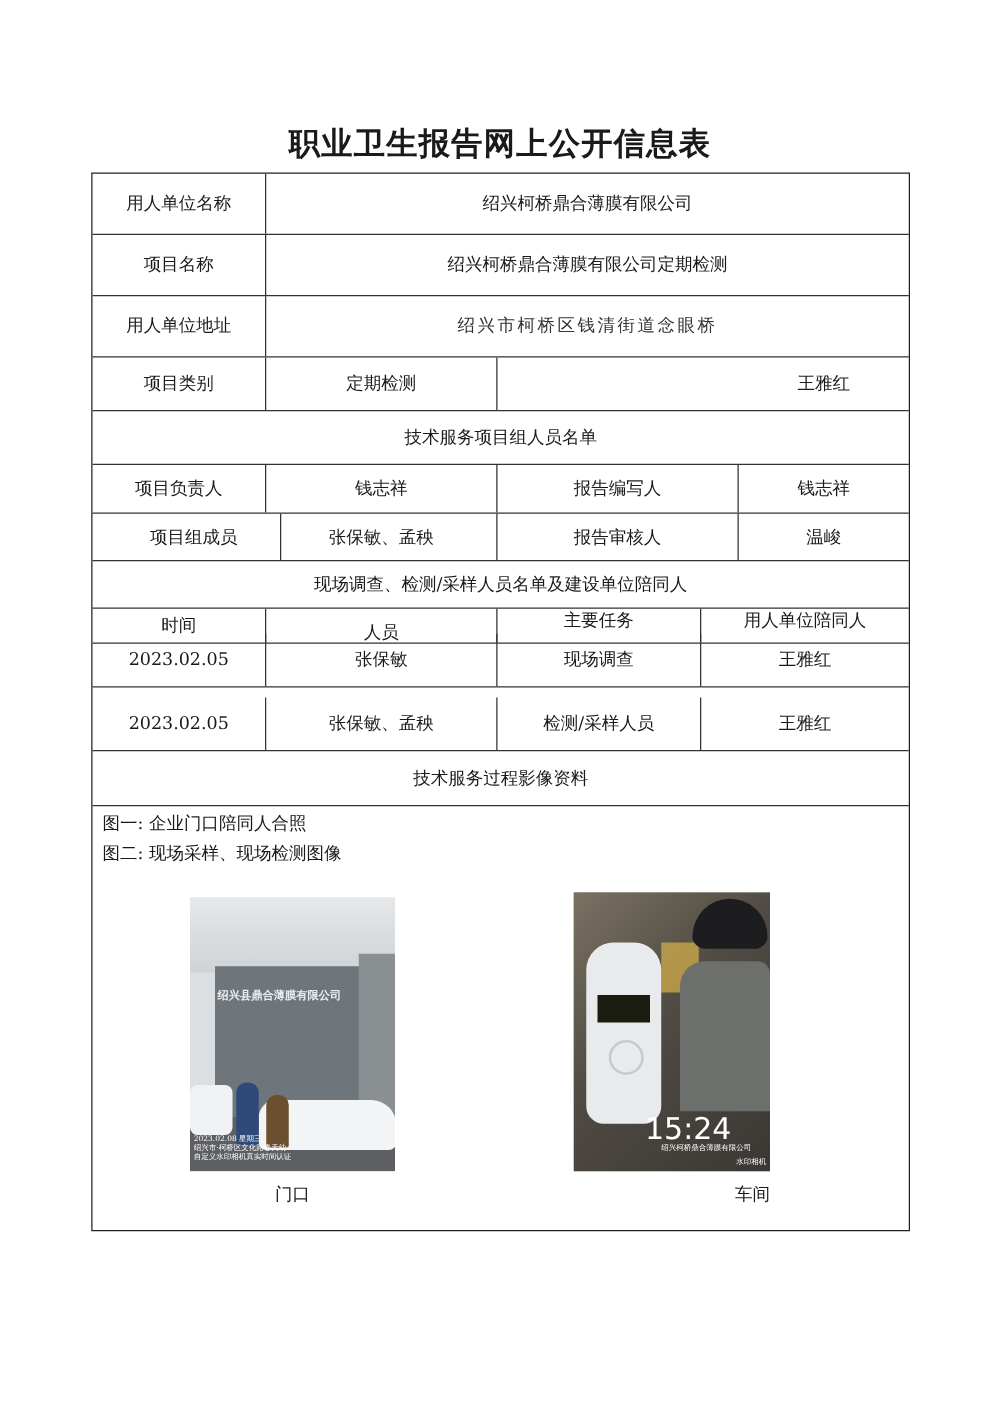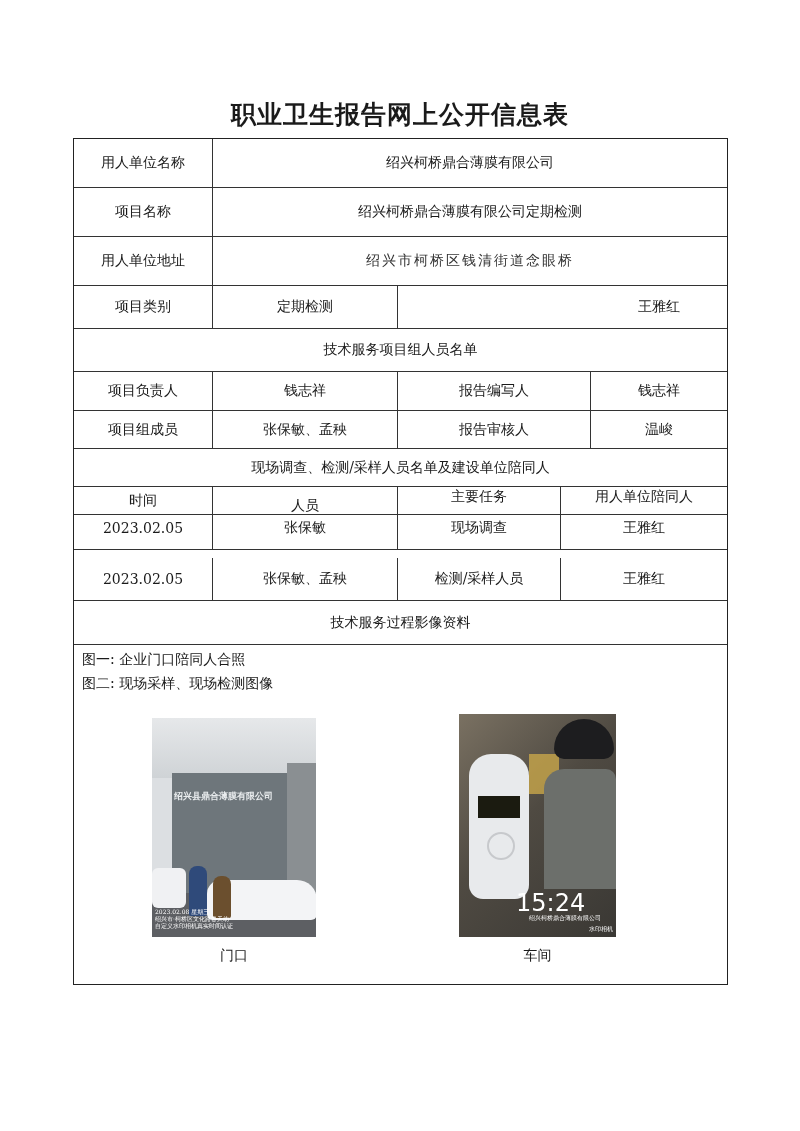--- a/index.html
+++ b/index.html
@@ -52,21 +52,21 @@
   </div>
 
   <div class="row" style="top:233px;height:39px;">
     <div class="cell" style="left:0;width:139px;">项目负责人</div>
     <div class="cell" style="left:139px;width:185px;">钱志祥</div>
     <div class="cell" style="left:324px;width:193px;">报告编写人</div>
     <div class="cell last" style="left:517px;width:136px;">钱志祥</div>
   </div>
 
   <div class="row" style="top:272px;height:38px;">
-    <div class="cell" style="left:0;width:139px;text-align:center;">项目组成员</div>
+    <div class="cell" style="left:12px;width:139px;text-align:center;">项目组成员</div>
     <div class="cell" style="left:139px;width:185px;">张保敏、孟秧</div>
     <div class="cell" style="left:324px;width:193px;">报告审核人</div>
     <div class="cell last" style="left:517px;width:136px;">温峻</div>
   </div>
 
   <div class="row" style="top:310px;height:38px;">
     <div class="cell full">现场调查、检测/采样人员名单及建设单位陪同人</div>
   </div>
 
   <div class="row" style="top:348px;height:28px;">
@@ -123,15 +123,15 @@
     <div style="position:absolute;left:95px;top:5px;width:60px;height:40px;background:#1d1d1f;border-radius:30px 30px 10px 10px;"></div>
     <div style="position:absolute;left:85px;top:55px;width:72px;height:120px;background:#6c6f6b;border-radius:20px 10px 0 0;"></div>
     <div style="position:absolute;left:10px;top:40px;width:60px;height:145px;background:#e8eaec;border-radius:22px 22px 14px 14px;">
       <div style="position:absolute;left:9px;top:42px;width:42px;height:22px;background:#1b1b10;"></div>
       <div style="position:absolute;left:18px;top:78px;width:24px;height:24px;border-radius:50%;border:2px solid #c7c9cc;"></div>
     </div>
     <div style="position:absolute;left:57px;top:175px;font-size:24px;color:#fff;font-family:'DejaVu Sans',sans-serif;">15:24</div>
     <div style="position:absolute;left:70px;top:200px;font-size:6px;color:#fff;white-space:nowrap;">绍兴柯桥鼎合薄膜有限公司</div>
     <div style="position:absolute;right:3px;bottom:3px;font-size:6px;color:#fff;">水印相机</div>
   </div>
-  <div class="cap" style="left:385px;top:808px;width:157px;">车间</div>
+  <div class="cap" style="left:385px;top:808px;width:157px;text-align:right;">车间</div>
 
 </div>
 
 </body></html>

